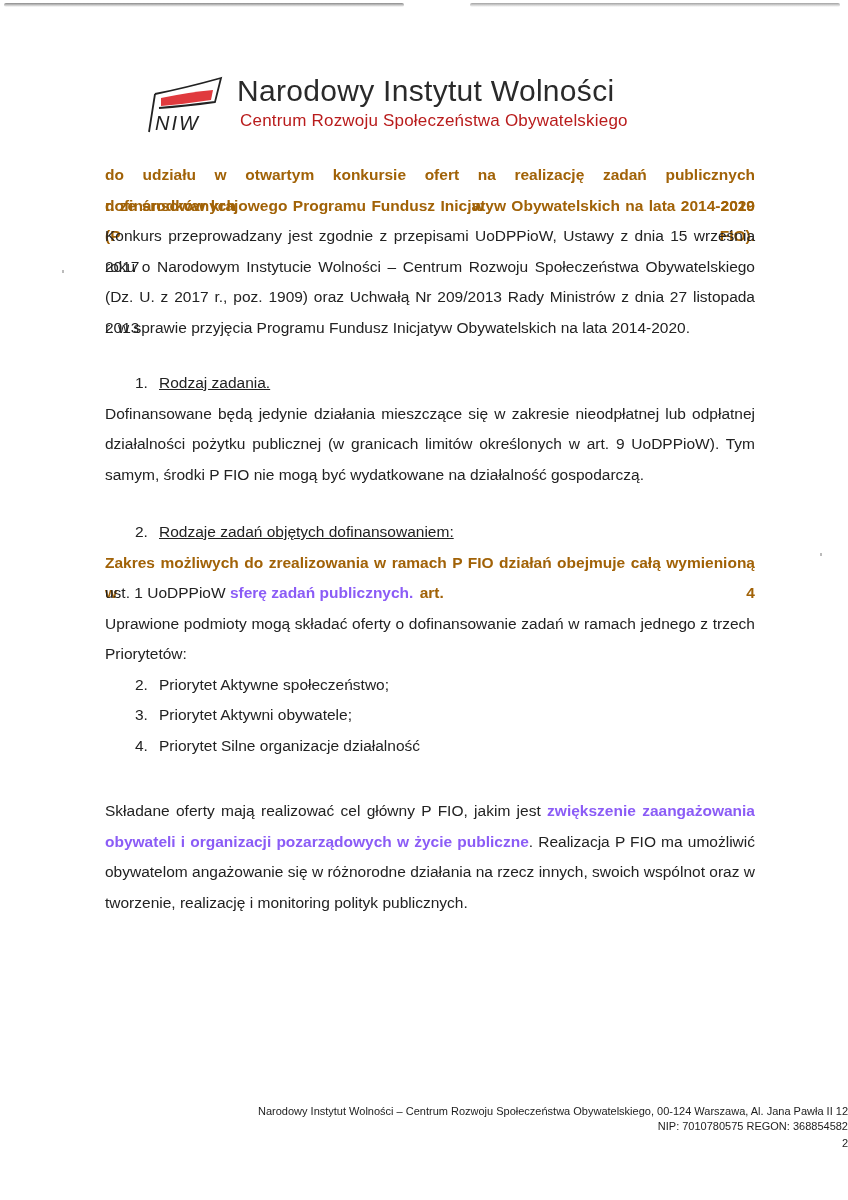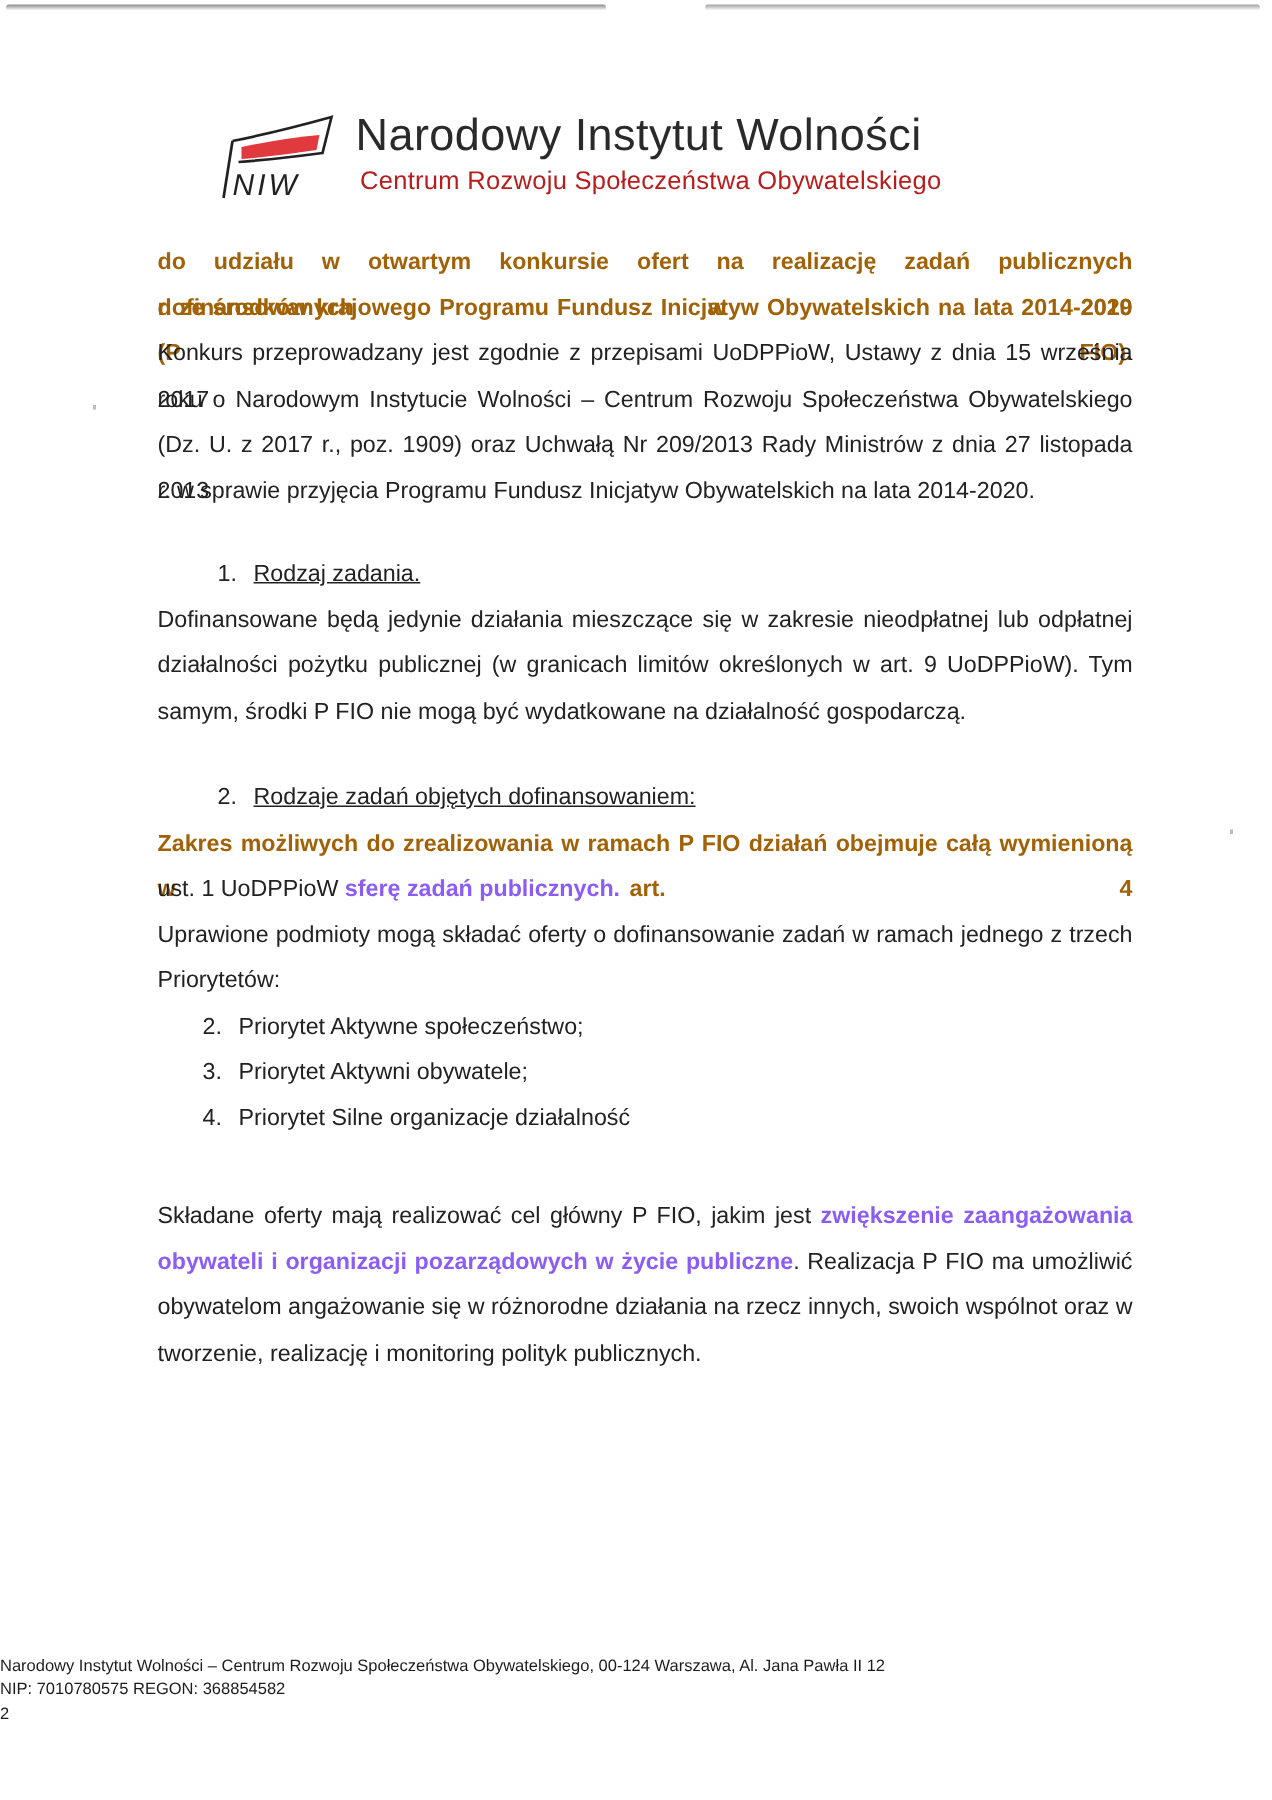--- a/index.html
+++ b/index.html
@@ -79,39 +79,39 @@
       height: 30.5px;
     }
     .justify {
       text-align: justify;
       text-align-last: justify;
       white-space: normal;
     }
     .dark { color: #a16207; font-weight: bold; }
     .b { font-weight: bold; color: #8b5cf6; }
     .heading {
-      margin-left: 40px;
+      margin-left: 30px;
     }
     .heading .num { display: inline-block; width: 24px; }
     .heading .title { text-decoration: underline; }
     .list-item {
       margin-left: 30px;
     }
     .list-item .num { display: inline-block; width: 24px; }
     .gap-1 { height: 25px; }
     .gap-2 { height: 27px; }
     .gap-3 { height: 35px; }
 
     
     .footer {
       position: absolute;
       left: 0;
       width: 848px;
       top: 1104px;
-      text-align: left;
+      text-align: right;
       font-size: 11px;
       line-height: 15px;
       color: #1c1c1c;
     }
     .stray {
       position: absolute;
       width: 2px;
       height: 3px;
       background: #bbb;
     }

